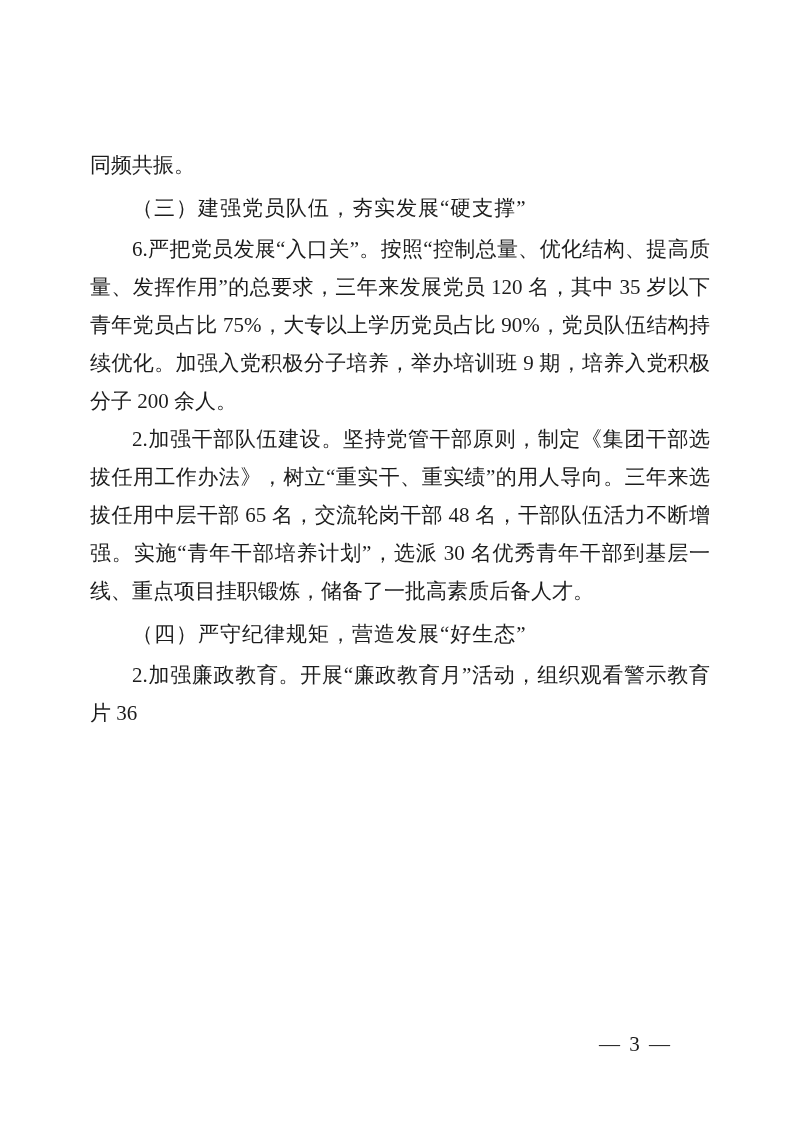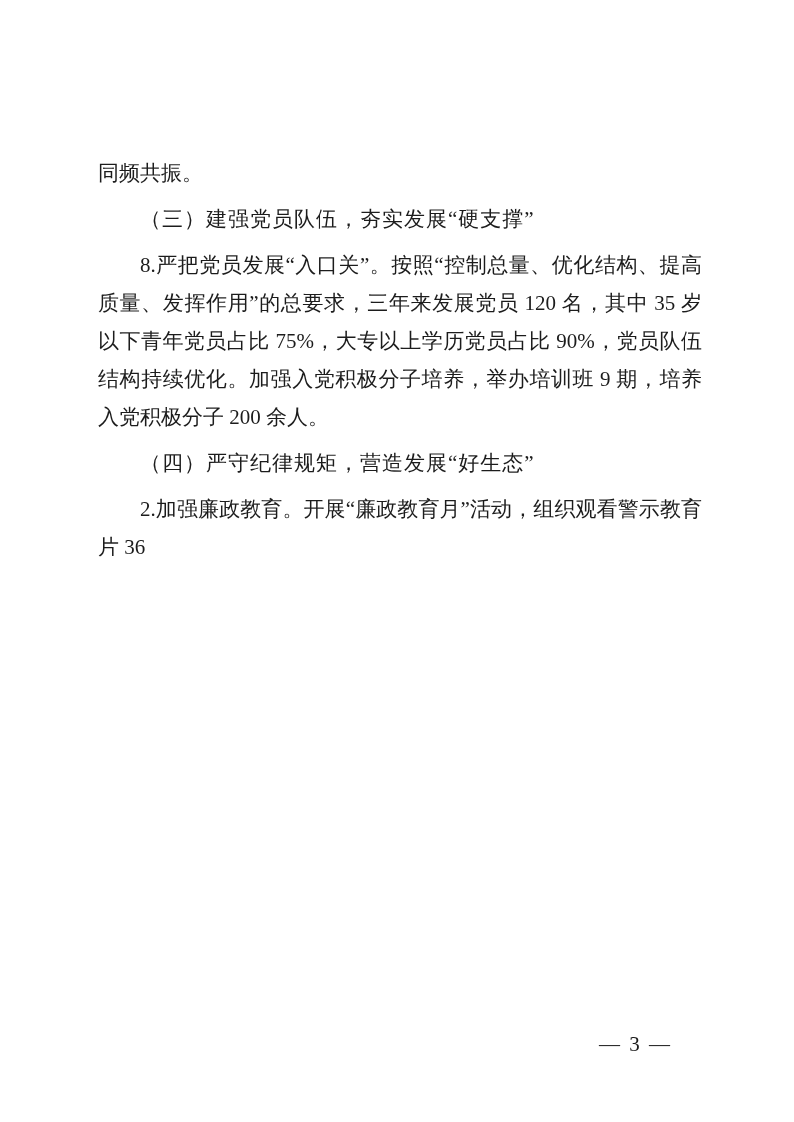--- a/index.html
+++ b/index.html
@@ -20,21 +20,21 @@
   .content {
     position: absolute;
     left: 90px;
     top: 146px;
     width: 620px;
     font-size: 21px;
     line-height: 38px;
     text-align: justify;
   }
   .content p {
-    margin: 8px;
+    margin: 0;
     text-indent: 2em;
   }
   .content p.continuation {
     text-indent: 0;
   }
   .content p.section-heading {
     font-weight: normal;
     letter-spacing: 1px;
     margin-top: 5px;
     margin-bottom: 3px;
@@ -51,22 +51,23 @@
 </style>
 </head>
 <body>
 
 <div class="page">
   <div class="content">
     <p class="continuation">同频共振。</p>
 
     <p class="section-heading">（三）建强党员队伍，夯实发展“硬支撑”</p>
 
-    <p>8.严把党员发展“入口关”。按照“控制总量、优化结构、提高质量、发挥作用”的总要求，三年来发展党员 120 名，其中 35 岁以下青年党员占比 75%，大专以上学历党员占比 90%，党员队伍结构持续优化。加强入党积极分子培养，举办培训班 9 期，培养入党积极分子 200 余人。</p>
+    <p>6.严把党员发展“入口关”。按照“控制总量、优化结构、提高质量、发挥作用”的总要求，三年来发展党员 120 名，其中 35 岁以下青年党员占比 75%，大专以上学历党员占比 90%，党员队伍结构持续优化。加强入党积极分子培养，举办培训班 9 期，培养入党积极分子 200 余人。</p>
 
+    <p>2.加强干部队伍建设。坚持党管干部原则，制定《集团干部选拔任用工作办法》，树立“重实干、重实绩”的用人导向。三年来选拔任用中层干部 65 名，交流轮岗干部 48 名，干部队伍活力不断增强。实施“青年干部培养计划”，选派 30 名优秀青年干部到基层一线、重点项目挂职锻炼，储备了一批高素质后备人才。</p>
 
 
     <p class="section-heading">（四）严守纪律规矩，营造发展“好生态”</p>
 
 
     <p>2.加强廉政教育。开展“廉政教育月”活动，组织观看警示教育片 36</p>
   </div>
 
   <div class="page-footer">— 3 —</div>
 </div>

